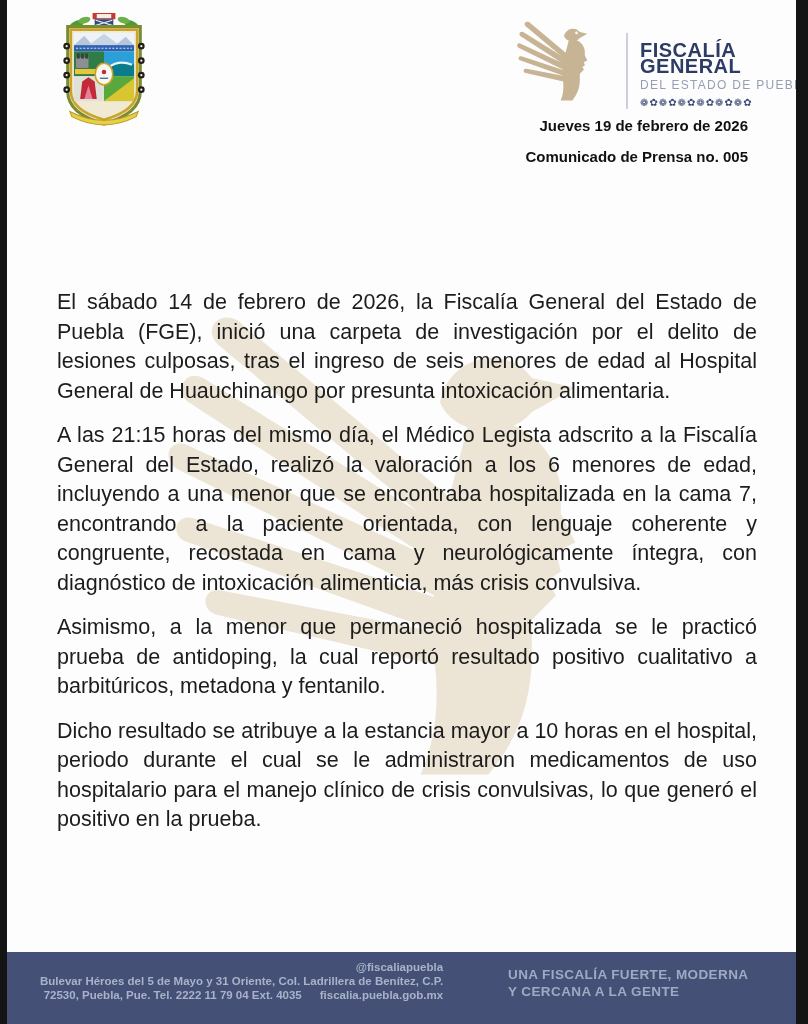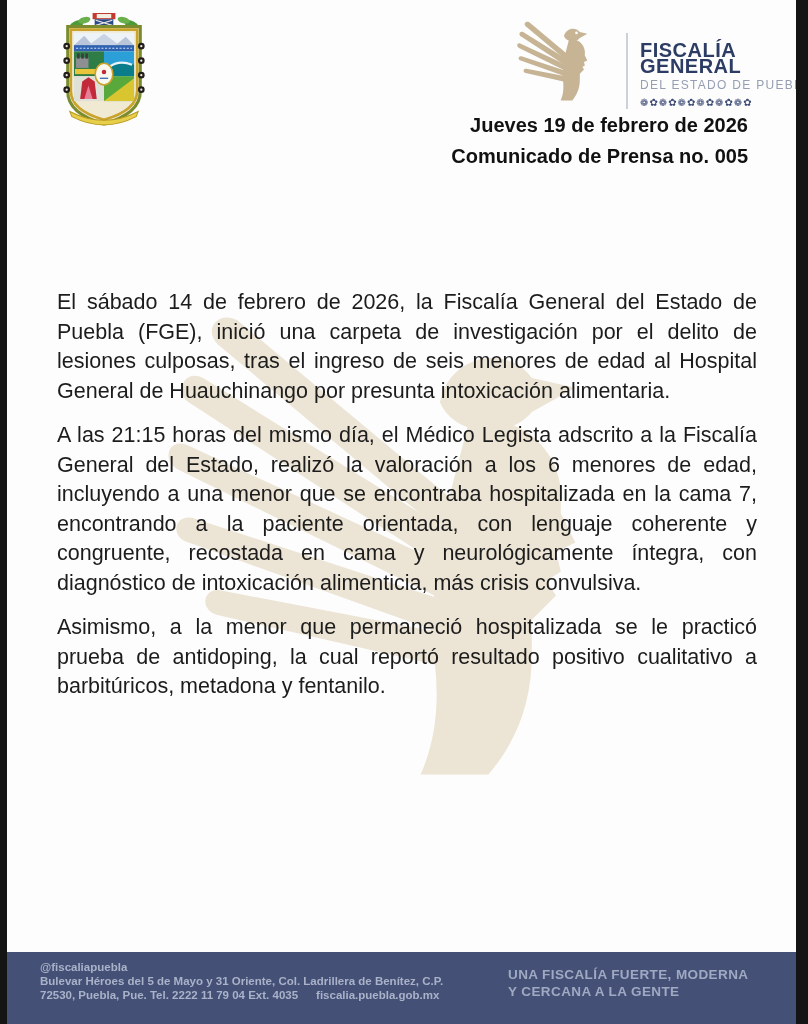--- a/index.html
+++ b/index.html
@@ -16,21 +16,21 @@
   .coat{position:absolute;left:56px;top:13px;width:96px;height:114px;z-index:5;}
   .fge-logo{position:absolute;left:514px;top:16px;width:100px;height:98px;color:#c6b494;z-index:5;}
   .logo-divider{position:absolute;left:626px;top:33px;width:2px;height:76px;background:#ccd1d9;z-index:5;}
   .logo-text{position:absolute;left:640px;top:42px;z-index:5;line-height:16px;}
   .logo-l1,.logo-l2{font-size:20px;font-weight:bold;color:#2d3c64;letter-spacing:.5px;}
   .logo-l3{font-size:12px;color:#959eb2;letter-spacing:1.3px;margin-top:3px;white-space:nowrap;}
   .logo-pattern{font-size:10px;color:#3b4a74;letter-spacing:1px;margin-top:2px;white-space:nowrap;font-family:"DejaVu Sans",sans-serif;}
 
   .date-block{
     position:absolute;right:60px;top:110px;text-align:right;z-index:5;
-    font-size:20px;font-weight:bold;line-height:31px;color:#111;
+    font-size:15px;font-weight:bold;line-height:31px;color:#111;
   }
 
   .doc-title{
     position:absolute;left:0;right:0;top:202px;text-align:center;z-index:5;
     font-size:25px;font-weight:bold;letter-spacing:1px;color:#111;
   }
 
   
   .watermark{position:absolute;left:150px;top:315px;width:580px;height:508px;color:#ece4d4;z-index:1;}
 
@@ -39,21 +39,21 @@
     position:absolute;left:57px;top:288px;width:700px;z-index:2;
     font-size:21.5px;line-height:29.5px;text-align:justify;color:#1c1c1c;
   }
   .body-text p{margin:0 0 15px 0;}
 
   
   .footer{
     position:absolute;left:0;right:0;bottom:0;height:72px;background:#455077;z-index:10;
     color:#a9b2c8;
   }
-  .footer-left{position:absolute;left:40px;top:8px;font-size:11.5px;font-weight:bold;line-height:14px;}
+  .footer-left{position:absolute;left:40px;top:8px;font-size:11.5px;font-weight:bold;line-height:14px;text-align:right;}
   .footer-right{position:absolute;left:508px;top:14px;font-size:13.5px;font-weight:bold;line-height:17px;letter-spacing:.4px;color:#9fa9c2;}
   .footer-site{display:inline-block;margin-left:18px;}
 </style>
 </head>
 <body>
 
 <div class="page">
 
   <div class="edge-bar edge-left"></div>
   <div class="edge-bar edge-right"></div>
@@ -159,20 +159,21 @@
       <path d="M62,73 L14,62 C10,61 11,56 15,57 L62,66 Z"></path>
       <path d="M60,18 C62,8 74,6 79,13 L88,15 L79,20 C74,26 63,25 60,18 Z"></path>
       <path d="M66,22 C76,20 84,27 85,36 L85,41 L88,47 L84,49 L85,53 L82,55 L84,58 L79,63 L79,70 C79,80 76,88 70,95 L56,95 C60,86 60,76 58,66 L60,45 Z"></path>
     </g>
   </svg>
 
   <div class="body-text">
     <p>El sábado 14 de febrero de 2026, la Fiscalía General del Estado de Puebla (FGE), inició una carpeta de investigación por el delito de lesiones culposas, tras el ingreso de seis menores de edad al Hospital General de Huauchinango por presunta intoxicación alimentaria.</p>
     <p>A las 21:15 horas del mismo día, el Médico Legista adscrito a la Fiscalía General del Estado, realizó la valoración a los 6 menores de edad, incluyendo a una menor que se encontraba hospitalizada en la cama 7, encontrando a la paciente orientada, con lenguaje coherente y congruente, recostada en cama y neurológicamente íntegra, con diagnóstico de intoxicación alimenticia, más crisis convulsiva.</p>
     <p>Asimismo, a la menor que permaneció hospitalizada se le practicó prueba de antidoping, la cual reportó resultado positivo cualitativo a barbitúricos, metadona y fentanilo.</p>
+    <p>Dicho resultado se atribuye a la estancia mayor a 10 horas en el hospital, periodo durante el cual se le administraron medicamentos de uso hospitalario para el manejo clínico de crisis convulsivas, lo que generó el positivo en la prueba.</p>
   </div>
 
   <div class="footer">
     <div class="footer-left">
       <div>@fiscaliapuebla</div>
       <div>Bulevar Héroes del 5 de Mayo y 31 Oriente, Col. Ladrillera de Benítez, C.P.</div>
       <div>
         <span>72530, Puebla, Pue. Tel. 2222 11 79 04 Ext. 4035</span><span class="footer-site">fiscalia.puebla.gob.mx</span>
       </div>
     </div>

